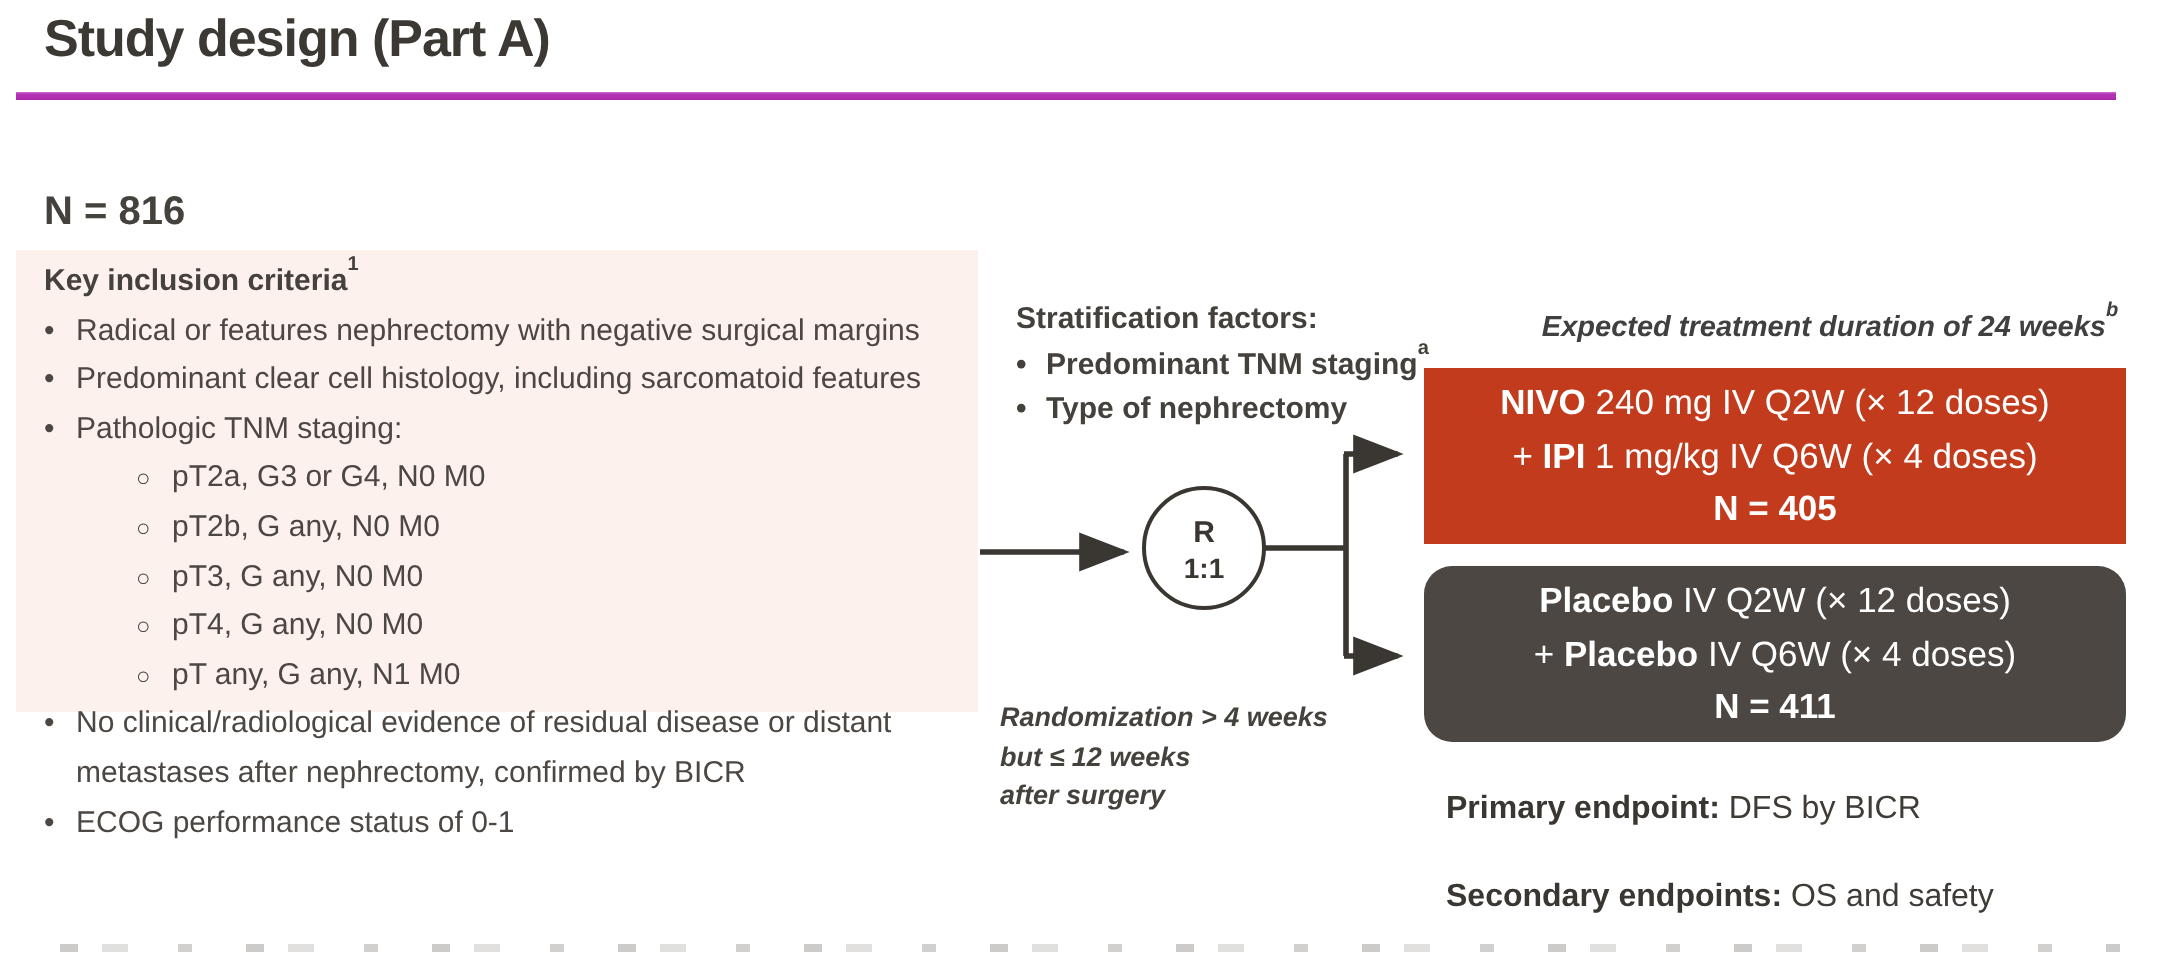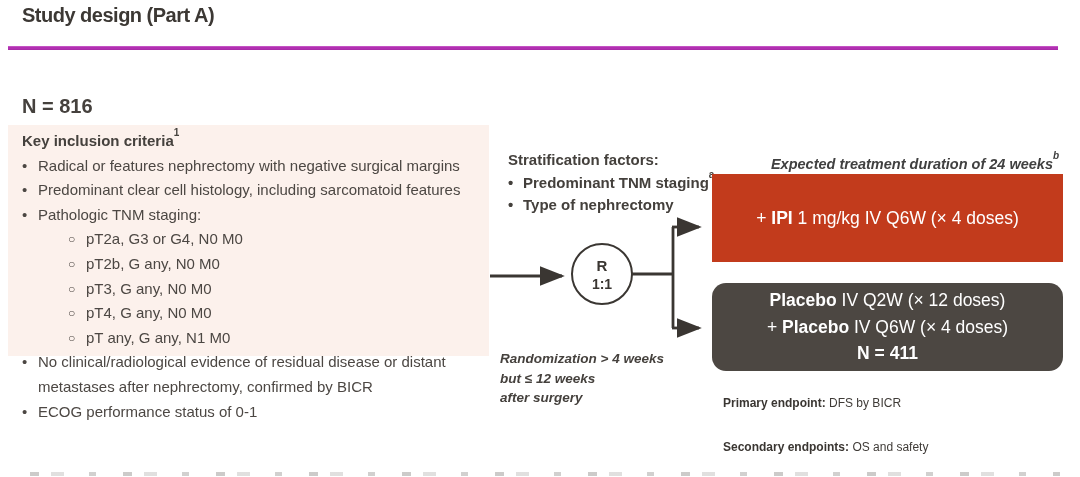--- a/index.html
+++ b/index.html
@@ -2,21 +2,21 @@
 <html><head>
 <meta charset="utf-8">
 <style>
   html,body { margin:0; padding:0; background:#fff; }
   .slide {
     position:relative; width:1080px; height:477px; background:#ffffff;
     font-family:"Liberation Sans", sans-serif; color:#4c4743; overflow:hidden;
   }
   .page-title {
     position:absolute; left:22px; top:4px; margin:0;
-    font-size:20px; font-weight:bold; color:#3c3834; letter-spacing:-0.5px;
+    font-size:26px; font-weight:bold; color:#3c3834; letter-spacing:-0.5px;
   }
   .title-rule {
     position:absolute; left:8px; top:46px; width:1050px; height:4px;
     background:linear-gradient(180deg,#d06cd0,#b230b2 30% 72%,#a127a1);
   }
   .n-total {
     position:absolute; left:22px; top:95px;
     font-size:20px; font-weight:bold; color:#45413d;
   }
   .inclusion {
@@ -38,28 +38,28 @@
   .flow { position:absolute; left:480px; top:215px; }
   .duration-note {
     position:absolute; left:728px; top:156px; width:374px; text-align:center;
     font-style:italic; font-weight:bold; font-size:14.5px; color:#404040;
   }
   .arm {
     position:absolute; left:712px; width:351px; height:88px; color:#ffffff;
     display:flex; flex-direction:column; justify-content:center; align-items:center;
     text-align:center; font-size:17.5px; line-height:26.5px;
   }
-  .arm-nivo { top:174px; background:#c23b1c;gap:40px; }
+  .arm-nivo { top:184px; background:#c23b1c; }
   .arm-placebo { top:283px; background:#4c4742;border-radius:14px; }
   .arm b, .arm-n { font-weight:bold; }
   .rand-note {
     position:absolute; left:500px; top:349px; width:206px; text-align:left;
     font-style:italic; font-weight:bold; font-size:13.5px; line-height:19.5px; color:#45413d;
   }
-  .endpoint { position:absolute; left:723px; font-size:12px; color:#3f3b37; }
+  .endpoint { position:absolute; left:723px; font-size:16px; color:#3f3b37; }
   .endpoint b { color:#3a3632; }
   .endpoint-primary { top:396px; }
   .endpoint-secondary { top:440px; }
   .cropped-line {
     position:absolute; left:30px; top:472px; width:1030px; height:4px; opacity:.65;
     background:repeating-linear-gradient(90deg,
       rgba(100,96,92,.50) 0 9px, transparent 9px 21px,
       rgba(100,96,92,.30) 21px 34px, transparent 34px 59px,
       rgba(100,96,92,.45) 59px 66px, transparent 66px 93px);
   }

